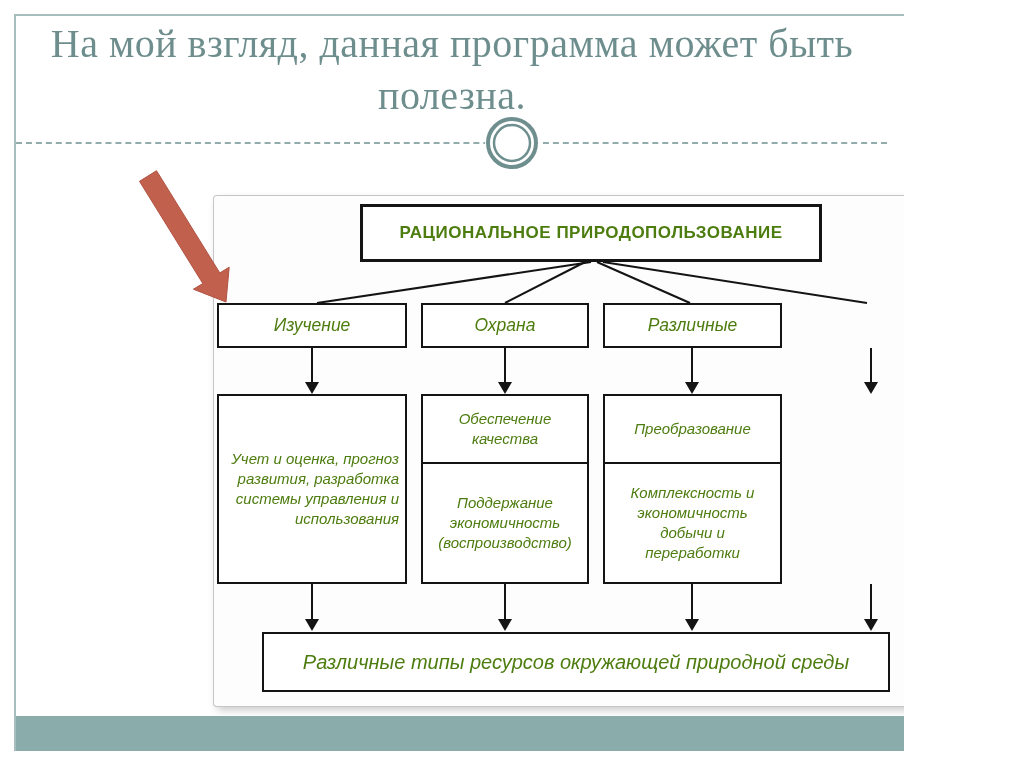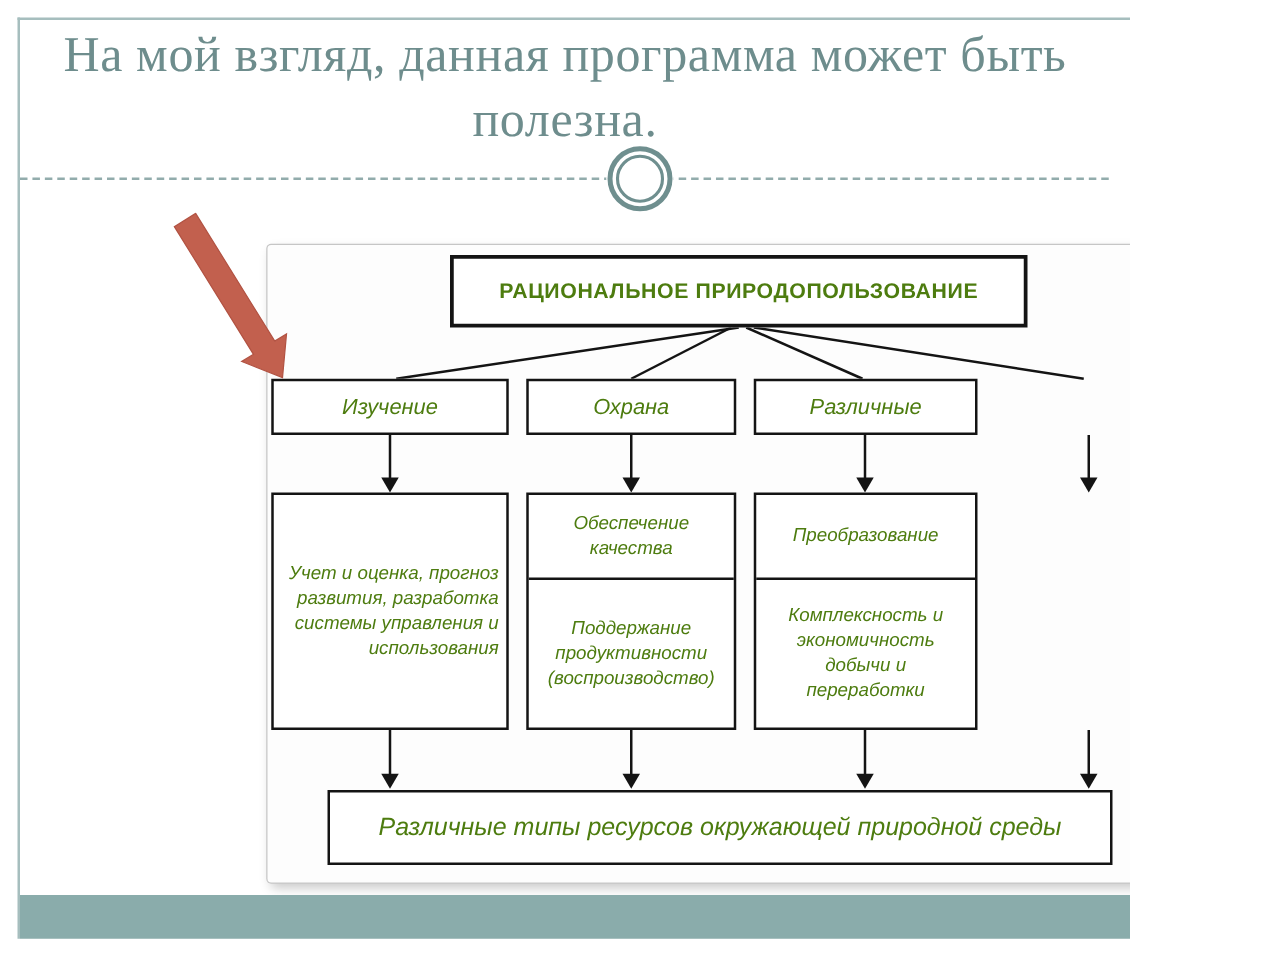--- a/index.html
+++ b/index.html
@@ -139,21 +139,21 @@
 
     <div class="node lvl2 col1">Изучение</div>
     <div class="node lvl2 col2">Охрана</div>
     <div class="node lvl2 col3">Различные</div>
 
     <div class="node lvl3 col1">
       <div class="cell cell-full">Учет и оценка, прогноз развития, разработка системы управления и использования</div>
     </div>
     <div class="node lvl3 col2">
       <div class="cell cell-top">Обеспечение качества</div>
-      <div class="cell cell-bottom">Поддержание продуктивности (воспроизводство)</div>
+      <div class="cell cell-bottom">Поддержание экономичность (воспроизводство)</div>
     </div>
     <div class="node lvl3 col3">
       <div class="cell cell-top">Преобразование</div>
       <div class="cell cell-bottom">Комплексность и экономичность добычи и переработки</div>
     </div>
 
     <div class="node node-bottom">Различные типы ресурсов окружающей природной среды</div>
   </div>
 
   <svg class="pointer-arrow" width="100" height="140" viewBox="0 0 100 140">

